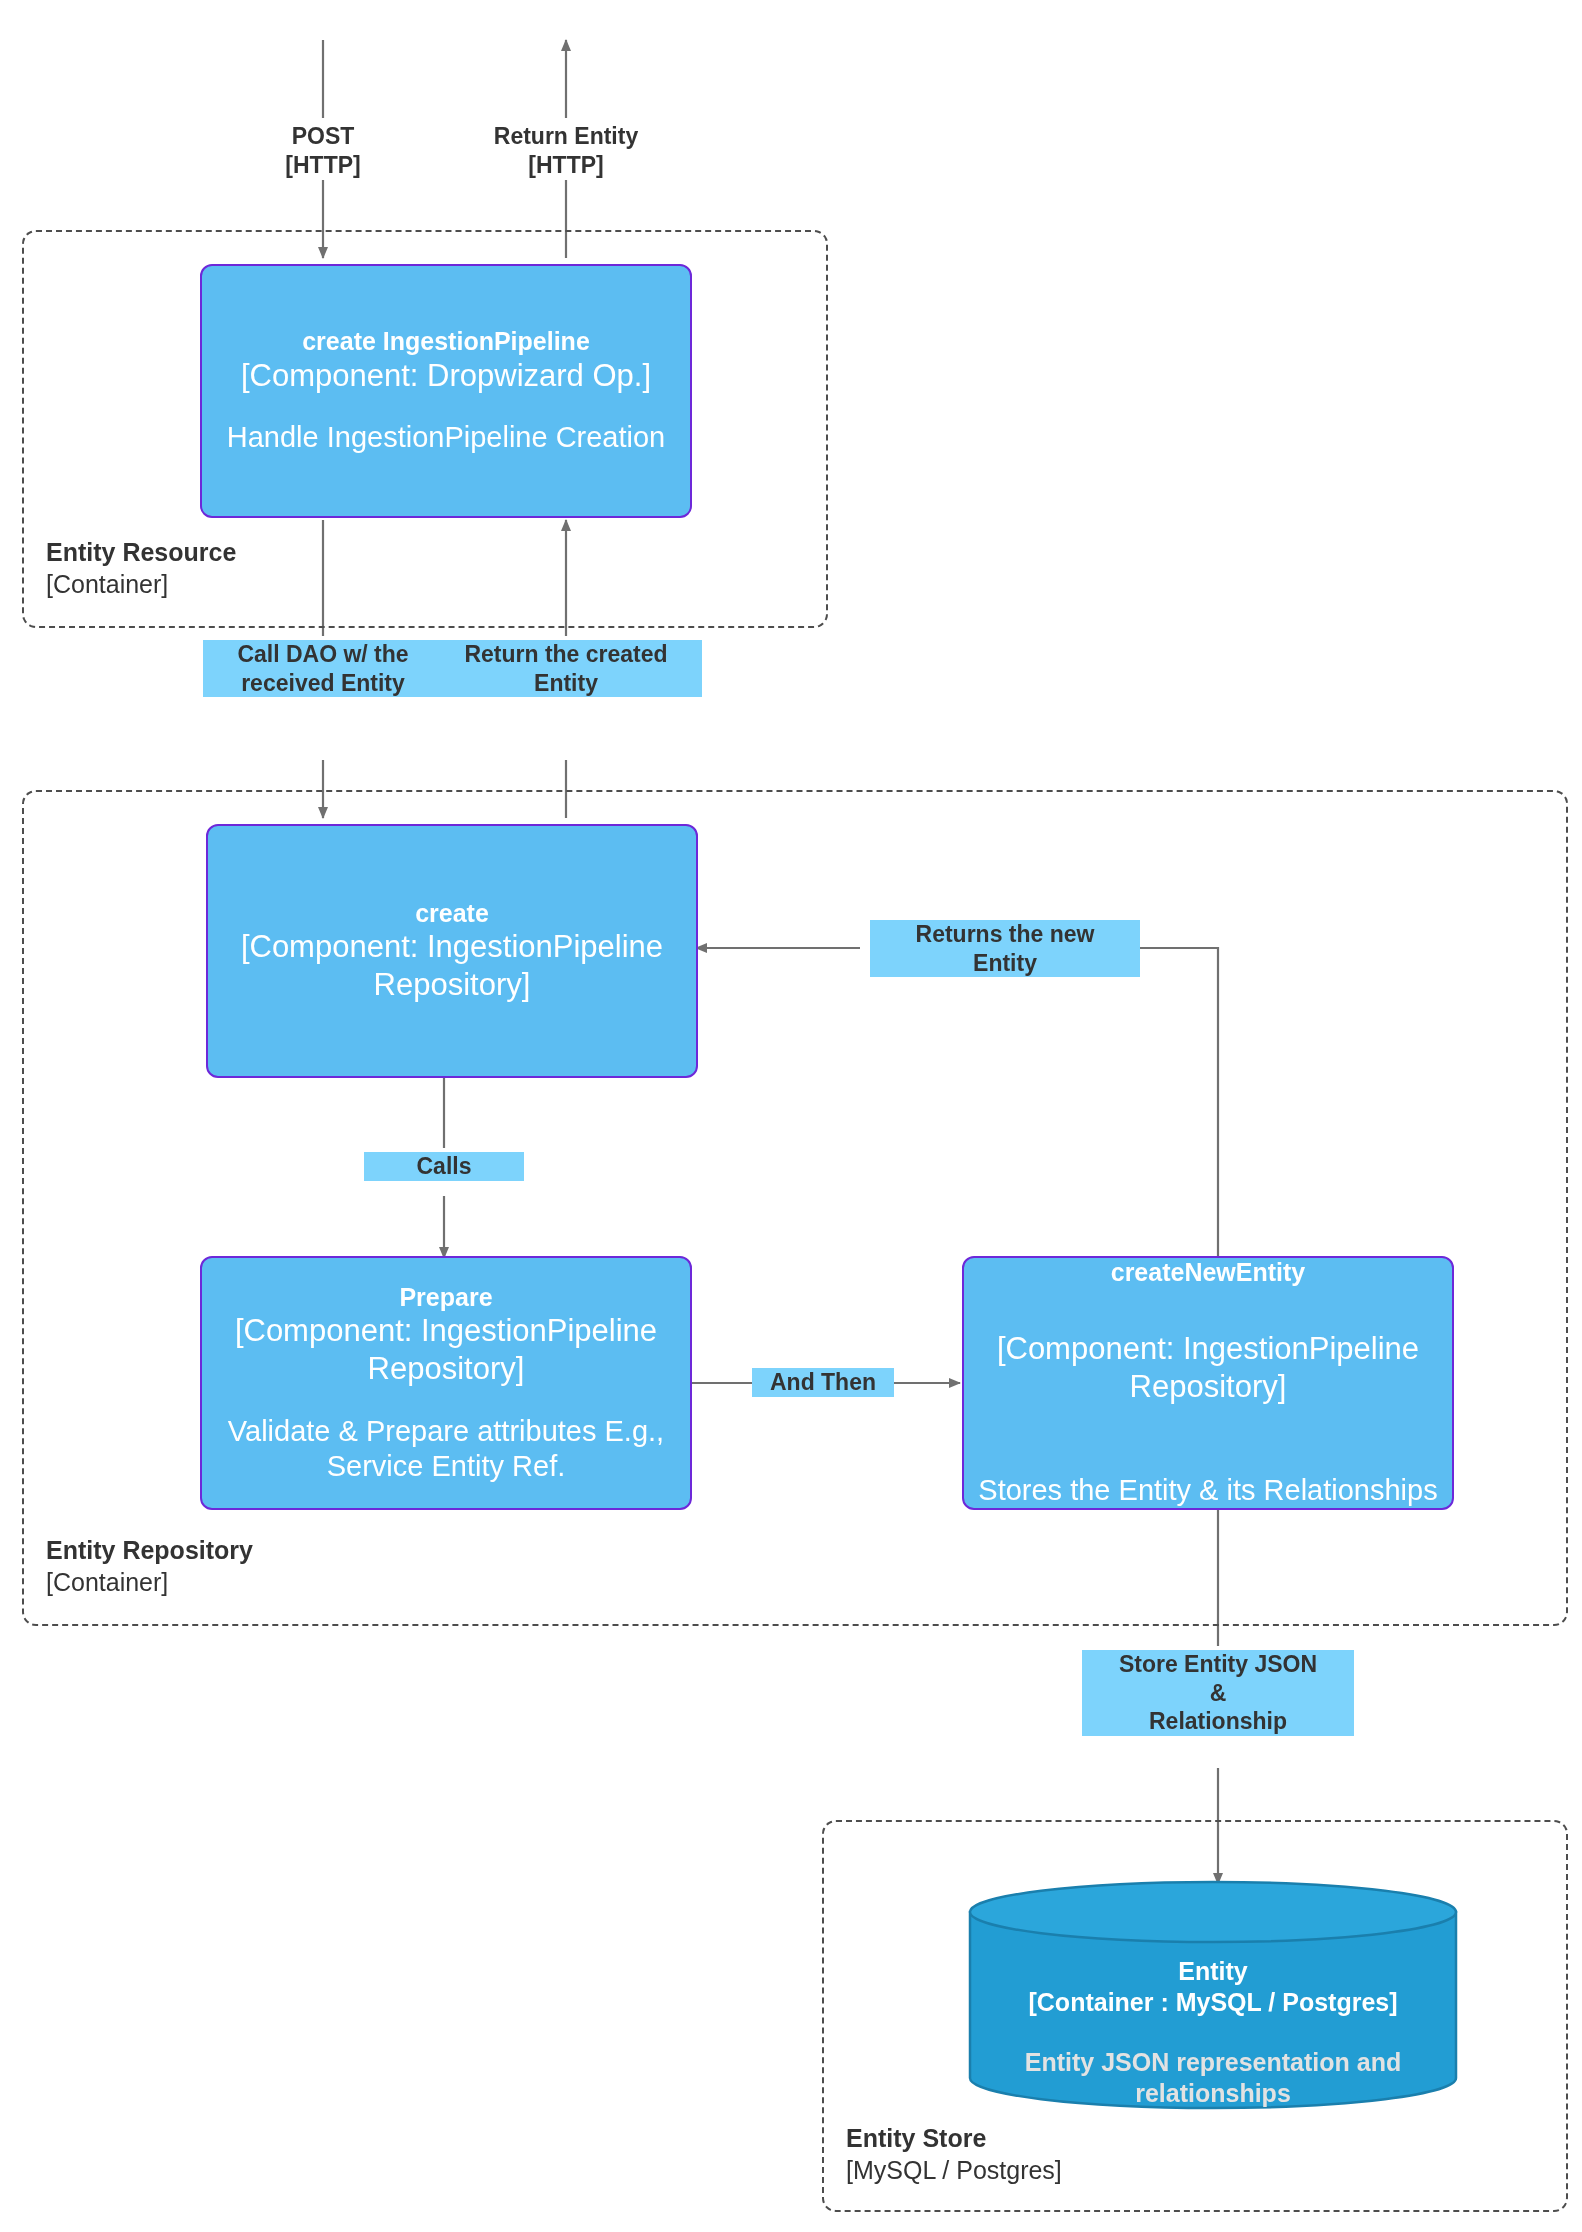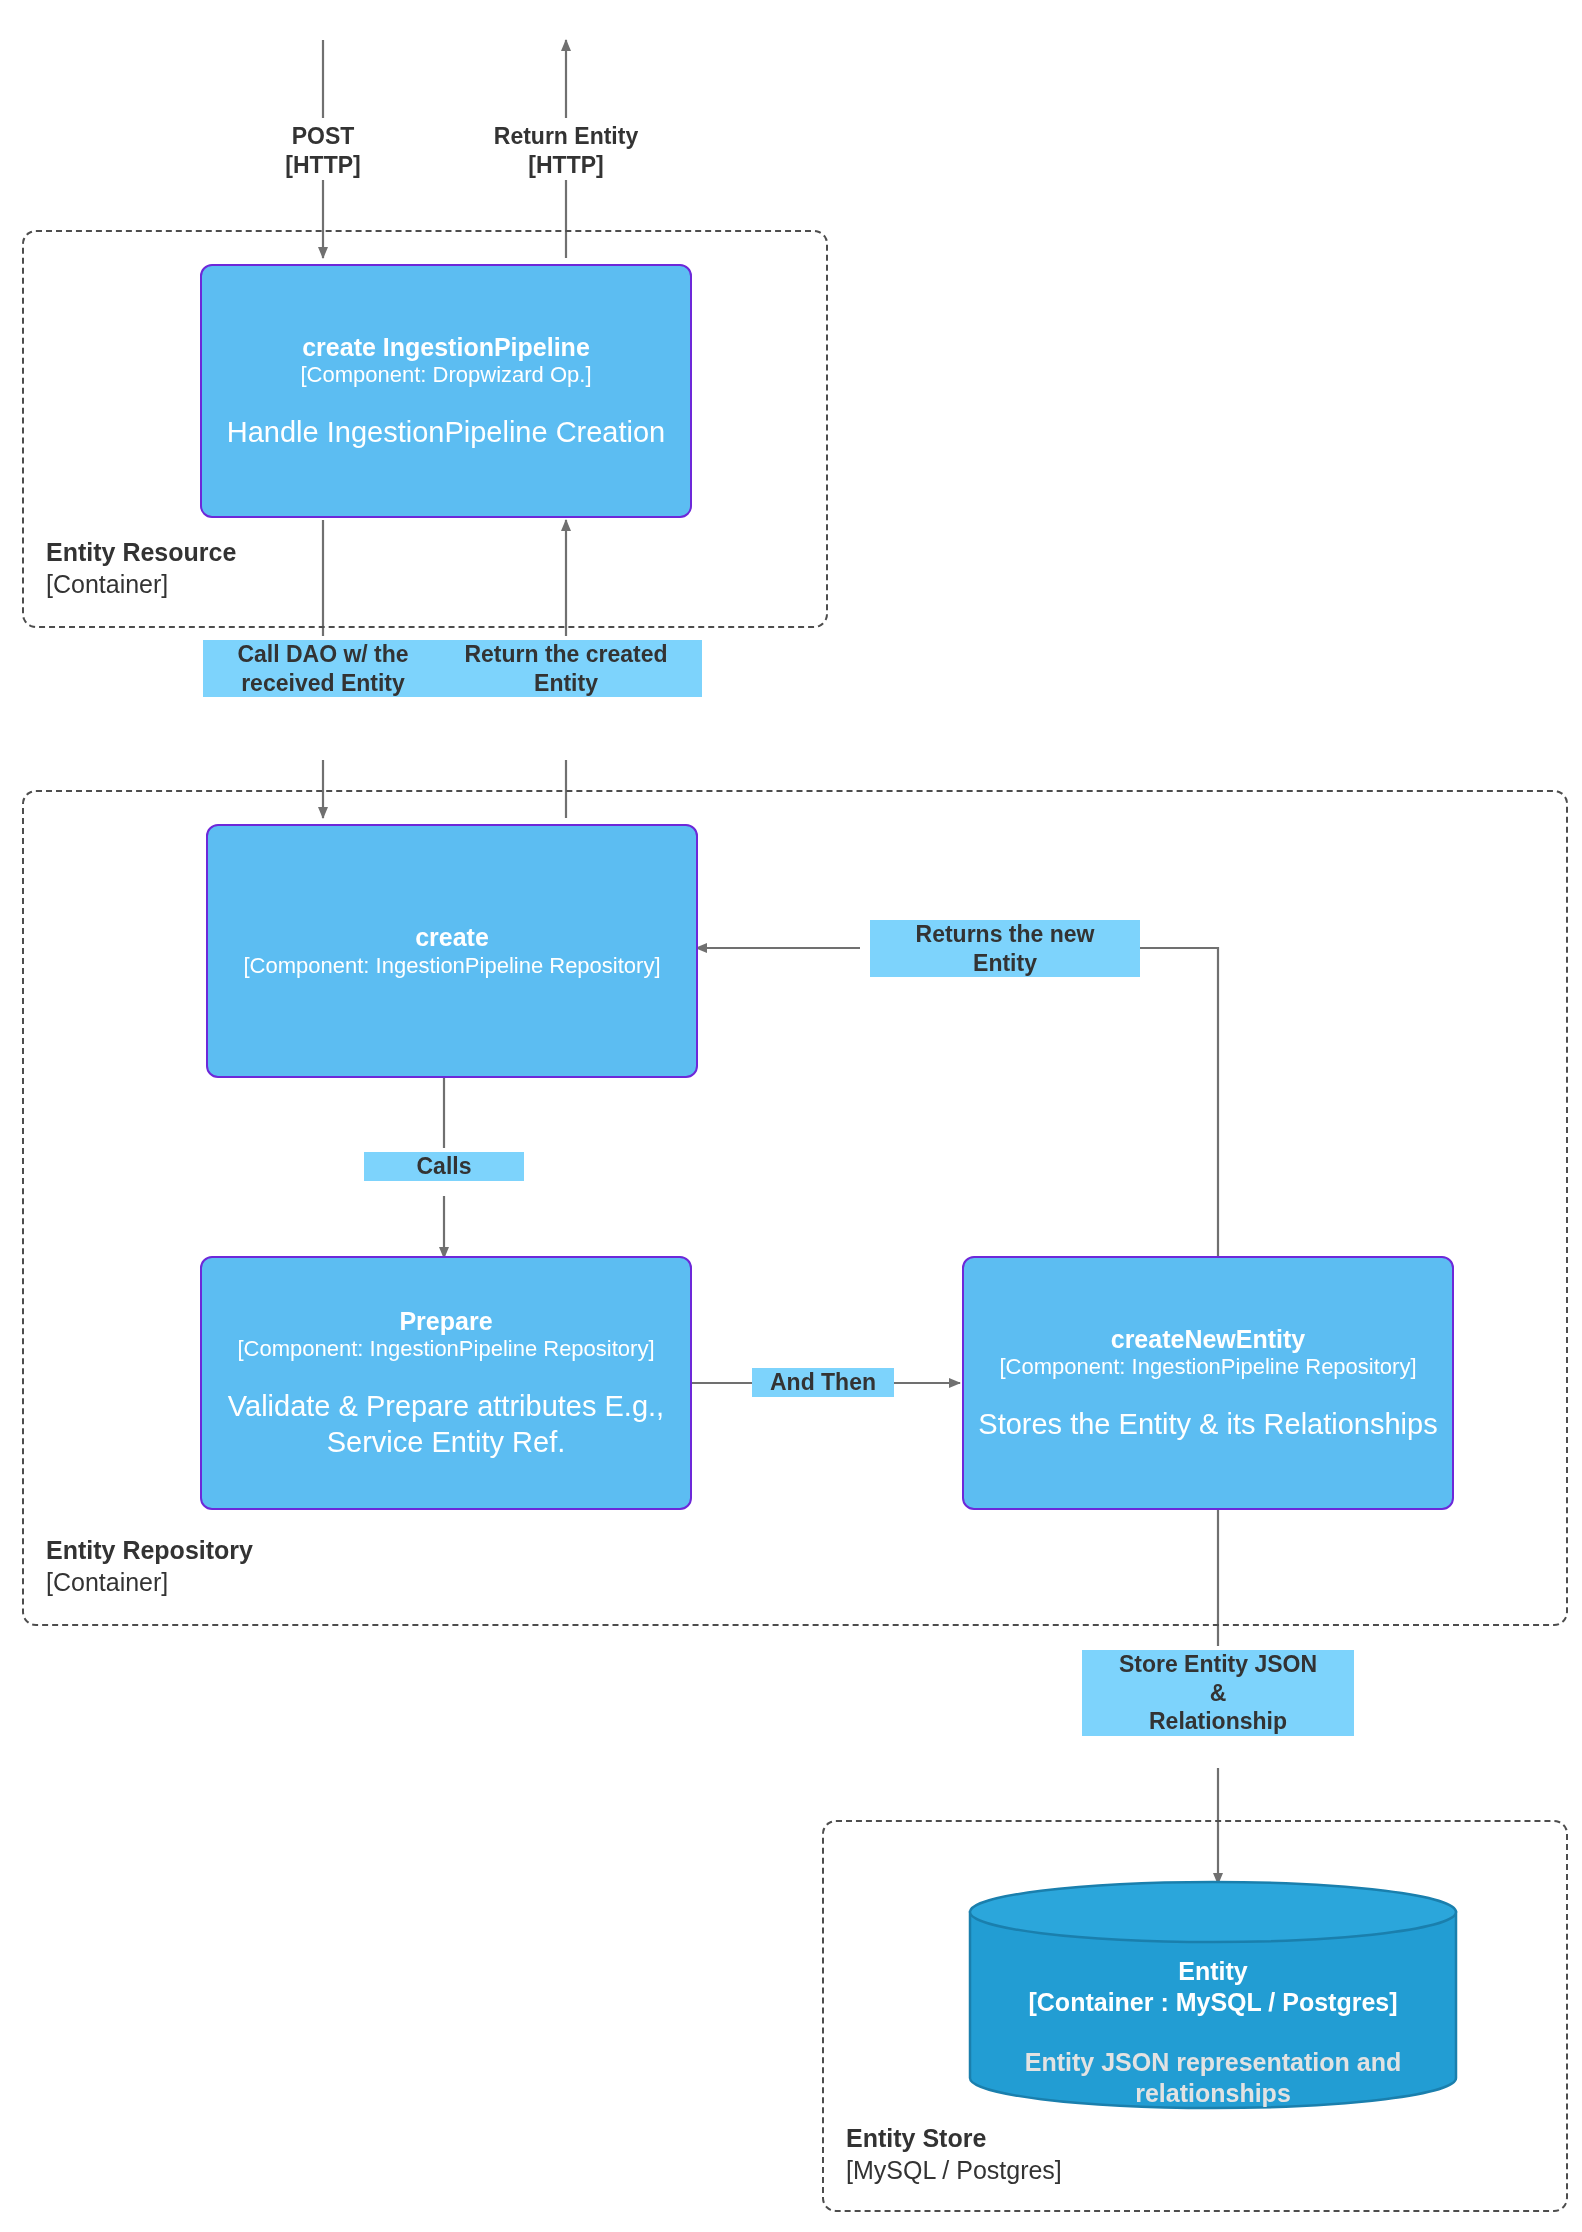--- a/index.html
+++ b/index.html
@@ -66,21 +66,21 @@
     text-align: center;
     padding: 10px 12px;
   }
   .node .n-title {
     font-size: 25px;
     font-weight: bold;
     line-height: 1.22;
     display: block;
   }
   .node .n-tech {
-    font-size: 22px;
+    font-size: 31px;
     font-weight: normal;
     line-height: 1.22;
     display: block;
   }
   .node .n-desc {
     font-size: 29px;
     font-weight: normal;
     line-height: 1.22;
     display: block;
     margin-top: 26px;
@@ -208,21 +208,21 @@
     <span class="n-title">create</span>
     <span class="n-tech">[Component: IngestionPipeline Repository]</span>
   </div>
 
   <div class="node" style="left:200px; top:1256px; width:492px; height:254px;">
     <span class="n-title">Prepare</span>
     <span class="n-tech">[Component: IngestionPipeline Repository]</span>
     <span class="n-desc">Validate &amp; Prepare attributes E.g., Service Entity Ref.</span>
   </div>
 
-  <div class="node" style="left:962px; top:1256px; width:492px; height:254px;">
+  <div class="node" style="left:962px; top:1256px; width:492px; height:254px;gap:42px;">
     <span class="n-title">createNewEntity</span>
     <span class="n-tech">[Component: IngestionPipeline Repository]</span>
     <span class="n-desc">Stores the Entity &amp; its Relationships</span>
   </div>
 
   <div class="boundary" style="left:822px; top:1820px; width:746px; height:392px;"></div>
   <div class="boundary-label" style="left:846px; top:2122px;">
     <span class="bl-name">Entity Store</span>
     <span class="bl-tech">[MySQL / Postgres]</span>
   </div>

